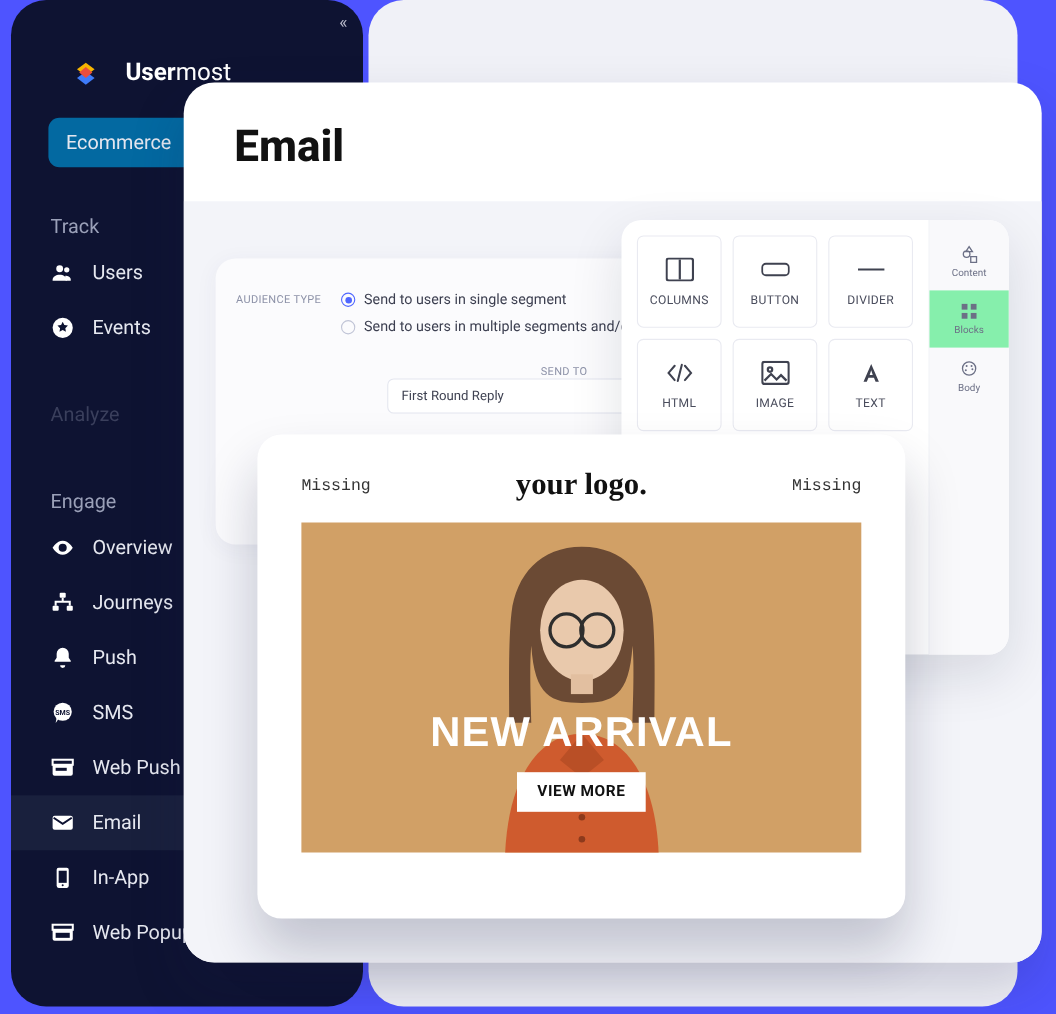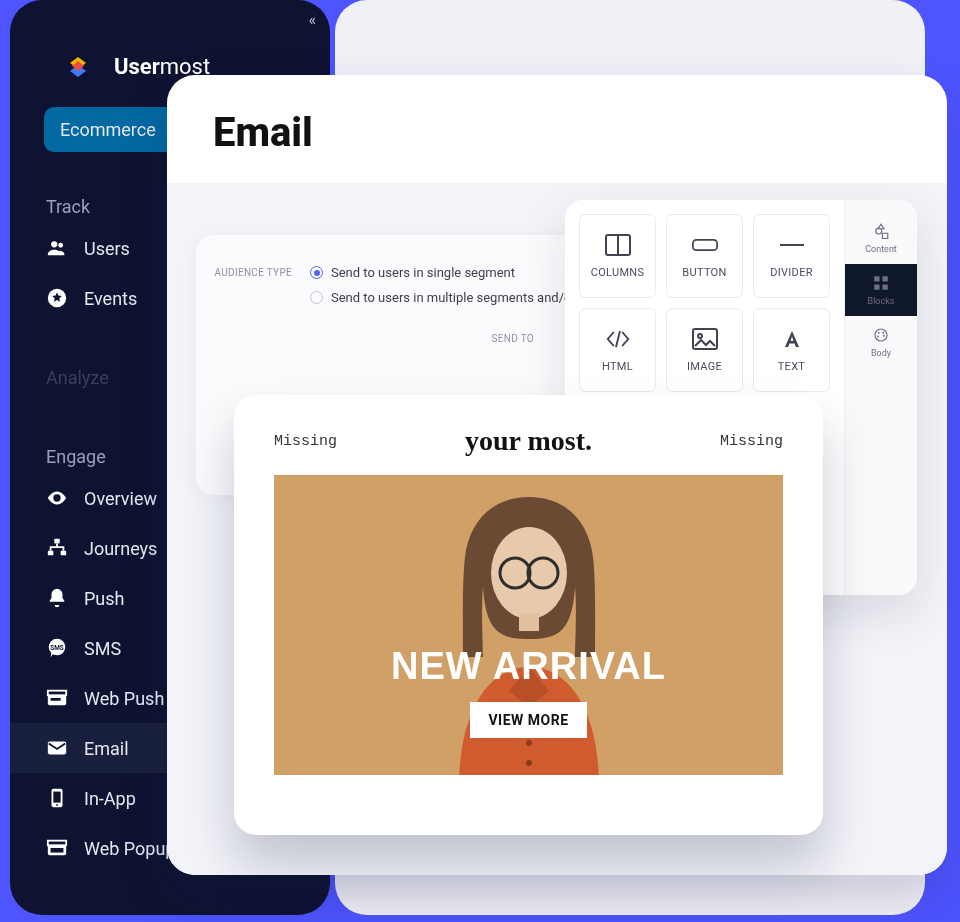--- a/index.html
+++ b/index.html
@@ -144,21 +144,21 @@
     display:flex; flex-direction:column; align-items:center; justify-content:center;
     gap:10px; font-size:11px; color:#4a4d5d; letter-spacing:.3px;
   }
   .block-icon { width:26px; height:22px; display:flex; align-items:center; justify-content:center; }
   .palette-tabs {
     width:73px; background:#f9f9fb; border-left:1px solid #eceef4;
     display:flex; flex-direction:column; align-items:center;
     padding-top:12px; border-radius:0 18px 18px 0;
   }
   .ptab { display:flex; flex-direction:column; align-items:center; gap:4px; font-size:9px; color:#6c7086; padding:10px 0; width:100%; }
-  .ptab.active { background:#0f172a; }
+  .ptab.active { background:#86efac; }
   .ptab-icon{ width:18px; height:18px; fill:#6c7086; }
 
   
   .preview-card {
     position: absolute;
     left: 234px; top: 395px;
     width: 589px; height: 440px;
     background: #fff;
     border-radius: 22px;
     box-shadow: 0 30px 48px rgba(20,25,60,.22);
@@ -330,20 +330,23 @@
         <span>Send to users in single segment</span>
       </label>
       <label class="aud-opt">
         <span class="radio un"></span>
         <span>Send to users in multiple segments and/or D</span>
       </label>
     </div>
   </div>
   <div class="aud-row2">
     <div class="aud-label">SEND TO</div>
+    <div class="sendto-field">
+      <span>First Round Reply</span>
+    </div>
   </div>
 </section>
 
 <section class="palette-card">
   <div class="palette-grid">
     <div class="block-item">
       <span class="block-icon">
         <svg width="26" height="22" viewBox="0 0 26 22">
             <rect x="1" y="1" width="24" height="20" rx="2" fill="none" stroke="#3f4250" stroke-width="2"></rect>
             <line x1="13" y1="2" x2="13" y2="20" stroke="#3f4250" stroke-width="2"></line>
@@ -419,21 +422,21 @@
           <circle cx="8" cy="14" r="1.2"></circle>
         </svg>
       <span>Body</span>
     </div>
   </div>
 </section>
 
 <section class="preview-card">
   <div class="preview-header">
     <span class="missing">Missing</span>
-    <span class="your-logo">your most.</span>
+    <span class="your-logo">your logo.</span>
     <span class="missing">Missing</span>
   </div>
   <div class="hero">
     <svg class="person" width="280" height="300" viewBox="0 0 280 300">
 
       <path d="M140 10c-38 0-60 26-64 60-3 26-2 70-2 100h20c0-10-2-50 0-70 3 46 18 52 46 52s43-6 46-52c2 20 0 60 0 70h20c0-30 1-74-2-100-4-34-26-60-64-60z" fill="#6b4a34"></path>
 
       <ellipse cx="140" cy="86" rx="38" ry="46" fill="#e9c9ac"></ellipse>
 
       <circle cx="126" cy="86" r="15" fill="none" stroke="#2e2e2e" stroke-width="3"></circle>

